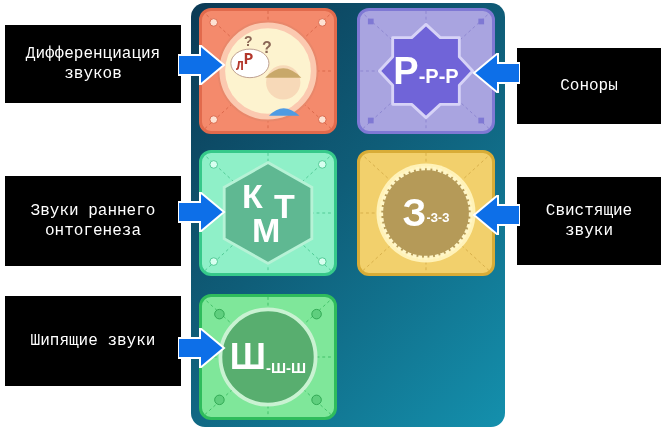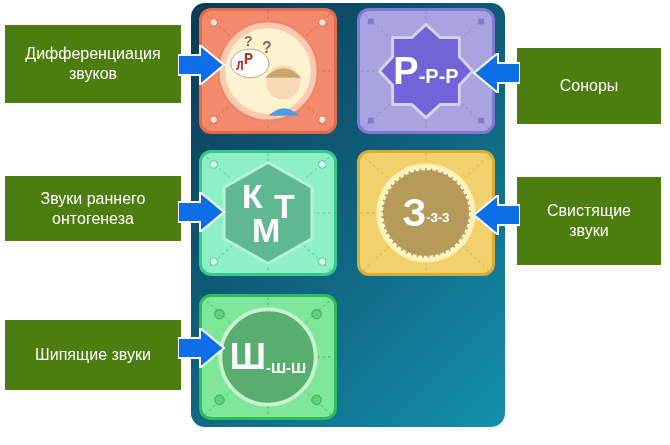--- a/index.html
+++ b/index.html
@@ -1,22 +1,22 @@
 <!DOCTYPE html>
 <html><head>
 <meta charset="utf-8">
 <style>
   html,body{margin:0;padding:0;background:#ffffff;}
   body{width:670px;height:445px;position:relative;overflow:hidden;font-family:"Liberation Sans",sans-serif;}
   .panel{position:absolute;left:191px;top:3px;width:314px;height:424px;border-radius:14px;
     background:linear-gradient(135deg,#0b3a55 0%,#0f5d78 45%,#1490ad 100%);overflow:hidden;}
   .tile{position:absolute;width:138px;height:126px;border-radius:12px;box-sizing:border-box;overflow:hidden;cursor:pointer;}
   .tile svg{position:absolute;left:0;top:0;width:100%;height:100%;}
-  .label{position:absolute;background:#4d7c0f;color:#fff;font-size:16px;line-height:20px;text-align:center;
-    display:flex;align-items:center;justify-content:center;box-sizing:border-box;padding:0 20px;}
+  .label{position:absolute;background:#000000;color:#fff;font-size:16px;line-height:20px;text-align:center;
+    display:flex;align-items:center;justify-content:center;box-sizing:border-box;padding:0 20px;font-family:Liberation Mono, monospace;}
   .arrow{position:absolute;}
   .glyph{position:absolute;left:0;top:0;width:100%;height:100%;display:flex;align-items:center;justify-content:center;color:#fff;font-weight:bold;}
 </style>
 </head>
 <body>
 
 <div class="panel">
 
   <div class="tile" style="left:8px;top:5px;background:#f48a6c;border:3px solid #e26a4c;">
     <svg viewBox="0 0 138 126">
@@ -121,26 +121,26 @@
         <span style="font-size:15px;margin-top:20px;">-Ш-Ш</span>
     </div>
   </div>
 </div>
 
 <div class="label" style="left:5px;top:25px;width:176px;height:78px;">Дифференциация звуков</div>
 <svg class="arrow" style="left:178px;top:45px;" width="48" height="40" viewBox="0 0 48 40">
   <polygon points="0,10 22,10 22,0 46,20 22,40 22,30 0,30" fill="#0d6fe8" stroke="#ffffff" stroke-width="2"></polygon>
 </svg>
 
-<div class="label" style="left:5px;top:176px;width:176px;height:65px;">Звуки раннего онтогенеза</div>
+<div class="label" style="left:5px;top:176px;width:176px;height:90px;">Звуки раннего онтогенеза</div>
 <svg class="arrow" style="left:178px;top:192px;" width="48" height="40" viewBox="0 0 48 40">
   <polygon points="0,10 22,10 22,0 46,20 22,40 22,30 0,30" fill="#0d6fe8" stroke="#ffffff" stroke-width="2"></polygon>
 </svg>
 
-<div class="label" style="left:5px;top:320px;width:176px;height:70px;">Шипящие звуки</div>
+<div class="label" style="left:5px;top:296px;width:176px;height:90px;">Шипящие звуки</div>
 <svg class="arrow" style="left:178px;top:328px;" width="48" height="40" viewBox="0 0 48 40">
   <polygon points="0,10 22,10 22,0 46,20 22,40 22,30 0,30" fill="#0d6fe8" stroke="#ffffff" stroke-width="2"></polygon>
 </svg>
 
 <div class="label" style="left:517px;top:48px;width:144px;height:76px;">Соноры</div>
 <svg class="arrow" style="left:472px;top:53px;" width="48" height="40" viewBox="0 0 48 40">
   <polygon points="48,10 26,10 26,0 2,20 26,40 26,30 48,30" fill="#0d6fe8" stroke="#ffffff" stroke-width="2"></polygon>
 </svg>
 
 <div class="label" style="left:517px;top:177px;width:144px;height:88px;">Свистящие звуки</div>

